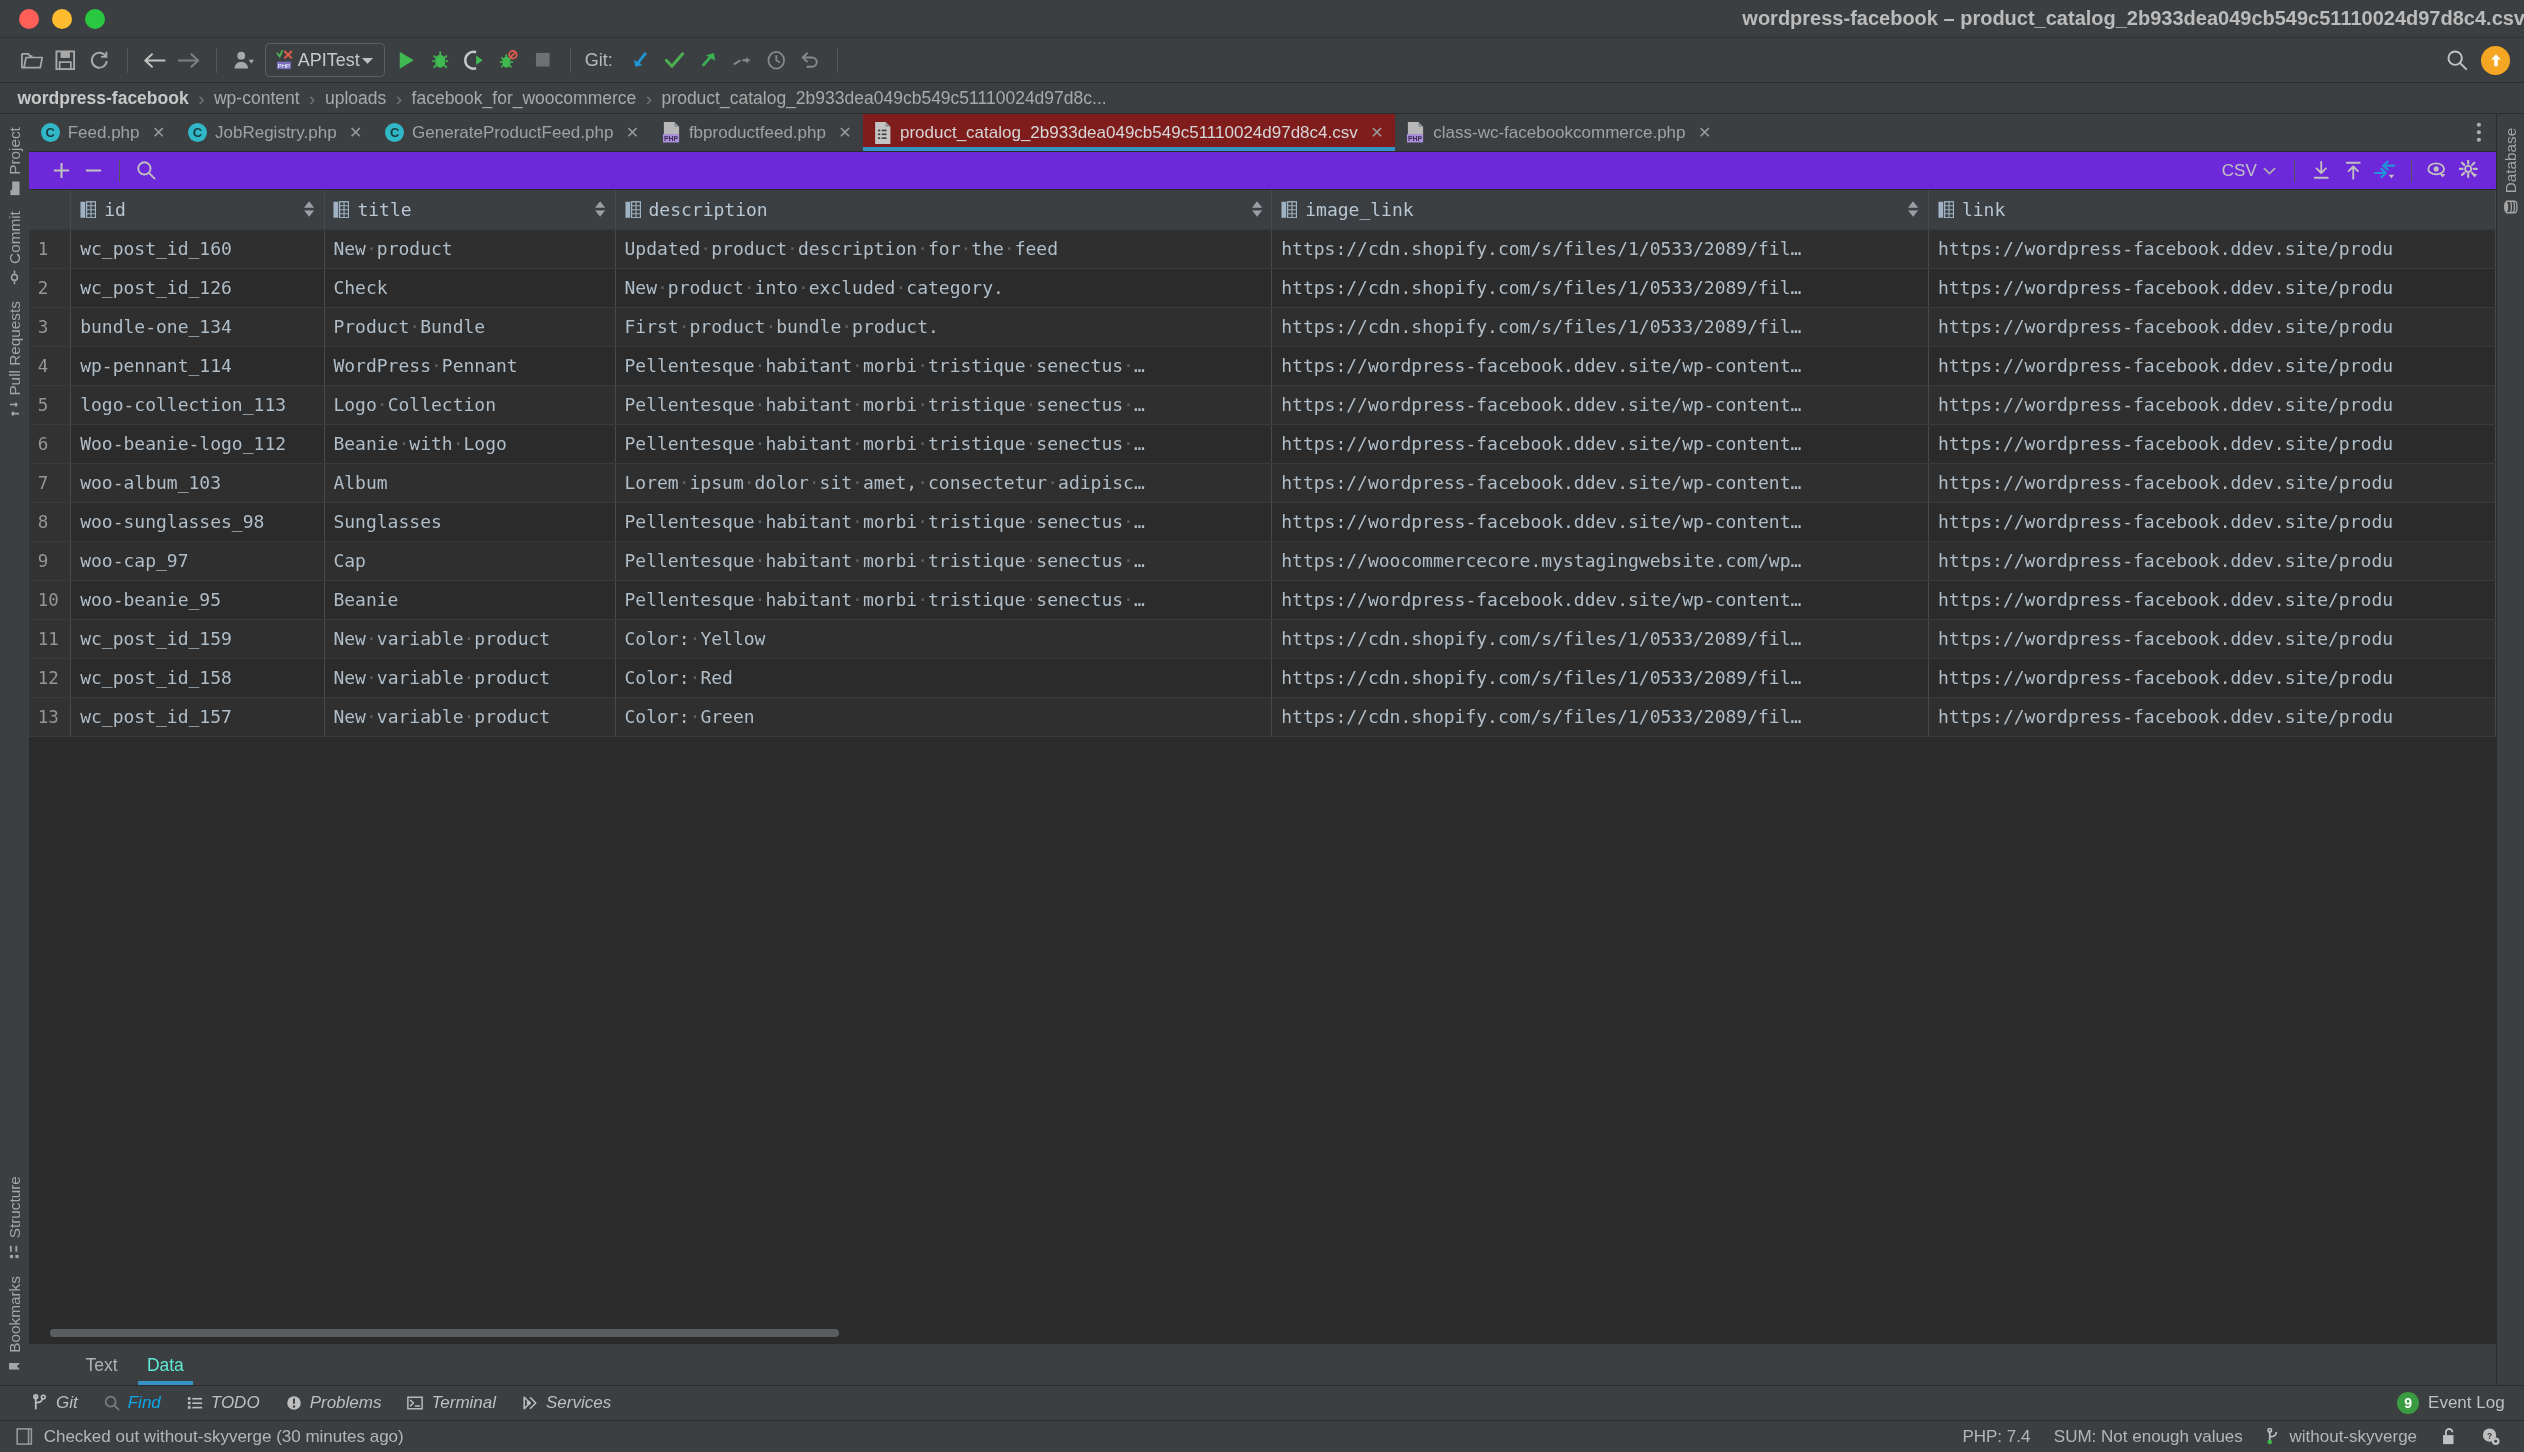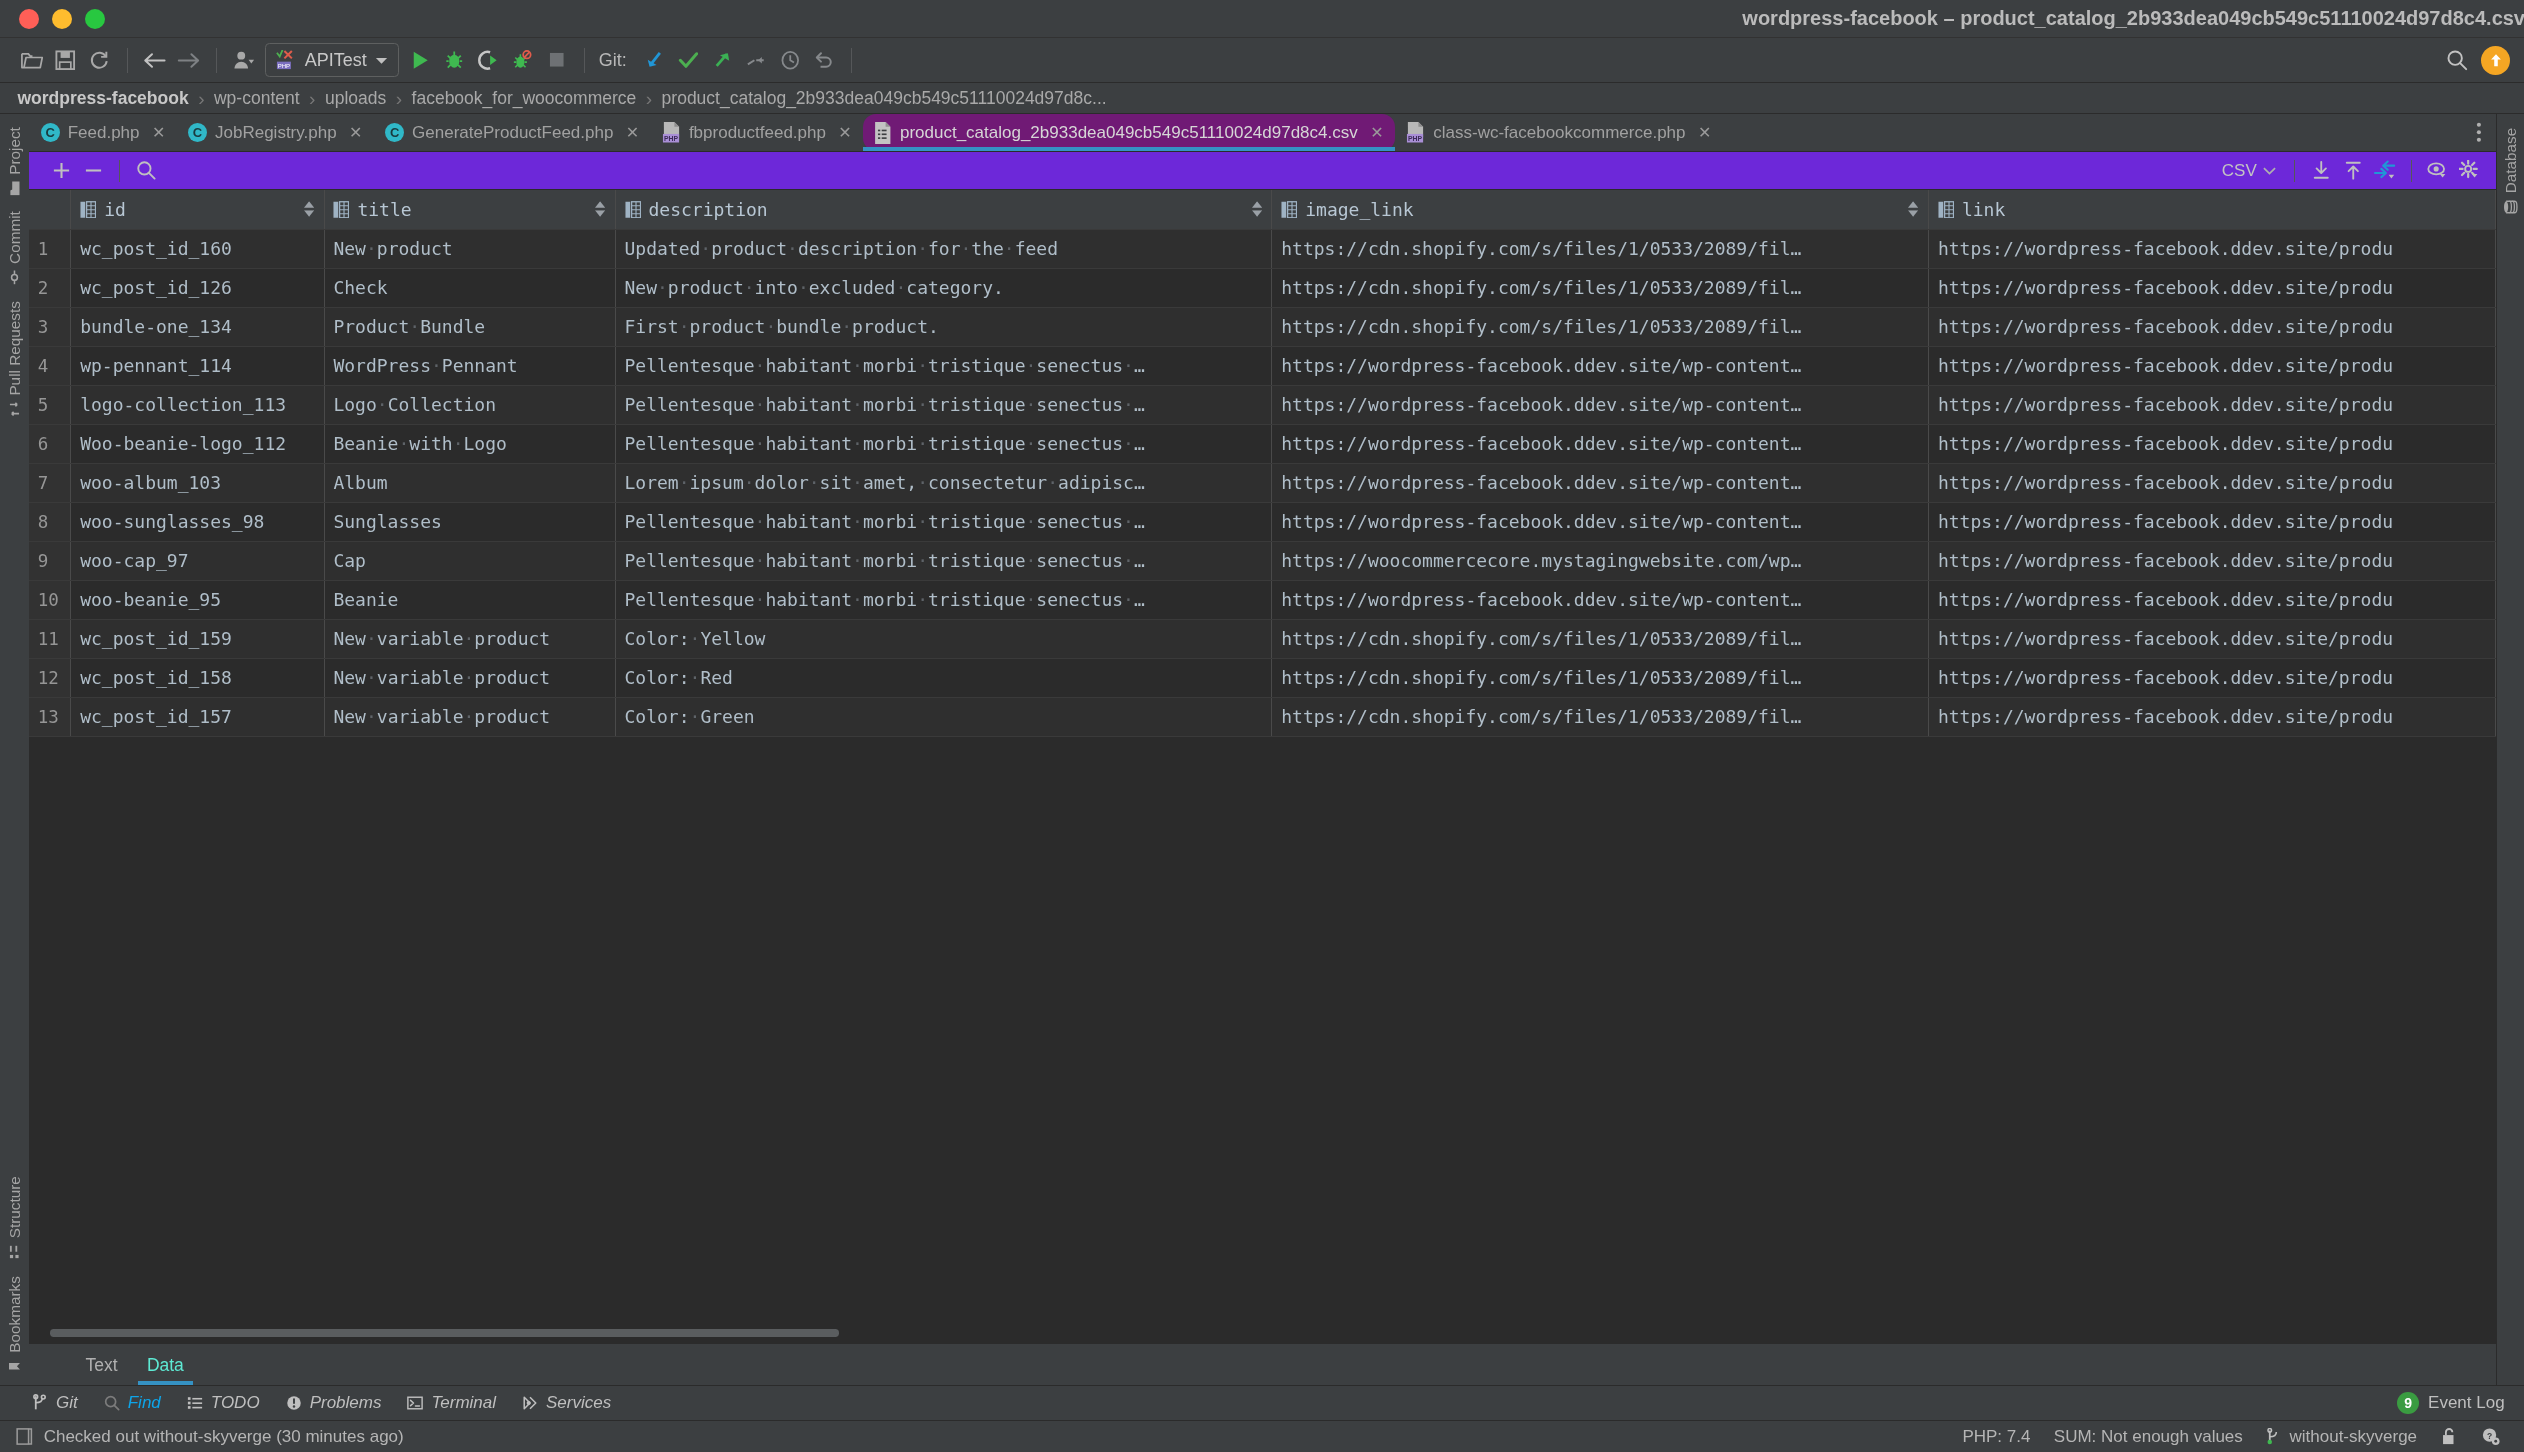--- a/index.html
+++ b/index.html
@@ -35,21 +35,21 @@
     background: #3c3f41; padding: 0 14.6px; gap: 0px;
     border-bottom: 0.7px solid #2b2b2b;
   }
   .tb-btn {
     width: 34px; height: 34px; display: flex; align-items: center; justify-content: center;
     border-radius: 2.9px;
   }
   .tb-sep { width: 0.7px; height: 25px; background: #555759; margin: 0 10.2px; }
   .tb-gap { width: 7.3px; }
   .run-config {
-    display: flex; align-items: center; gap: 8px; height: 34px;
+    display: flex; align-items: center; gap: 1px; height: 34px;
     border: 0.7px solid #5e6060; border-radius: 4.4px; padding: 0 10.2px; margin: 0 4.4px;
   }
   .run-config .rc-label { font-size: 18px; color: #c8c8c8; }
   .git-label { font-size: 18px; color: #b8b8b8; margin: 0 10.2px 0 4.4px; }
   .spacer { flex: 1 1 auto; }
   .orange-circle {
     width: 29px; height: 29px; border-radius: 50%; background: #f5a623;
     display: flex; align-items: center; justify-content: center;
   }
 
@@ -85,21 +85,21 @@
   
   .tabsrow {
     height: 38px; flex: 0 0 38px; display: flex; align-items: stretch;
     background: #3c3f41; border-bottom: 0.7px solid #2b2b2b; position: relative;
   }
   .tabs { display: flex; align-items: stretch; flex: 1 1 auto; min-width: 0; overflow: hidden; }
   .tab {
     display: flex; align-items: center; gap: 8px; padding: 0 11px 0 11.7px;
     font-size: 17px; color: #a1a1a1; position: relative; white-space: nowrap;
   }
-  .tab.active { background: #701a75; color: #d6d6d6; border-radius: 13px; }
+  .tab.active { background: #7f1d1d; color: #d6d6d6; }
   .tab.active::after {
     content: ""; position: absolute; left: 0; right: 0; bottom: 0; height: 3.7px; background: #3592c4;
   }
   .tab .tclose { color: #9a9a9a; font-size: 16px; margin-left: 4.4px; }
   .icon-c {
     width: 19px; height: 19px; border-radius: 50%; background: #30b8c8;
     color: #1a3a3e; font-size: 13px; font-weight: bold;
     display: flex; align-items: center; justify-content: center; flex: 0 0 auto;
   }
   .icon-php {

